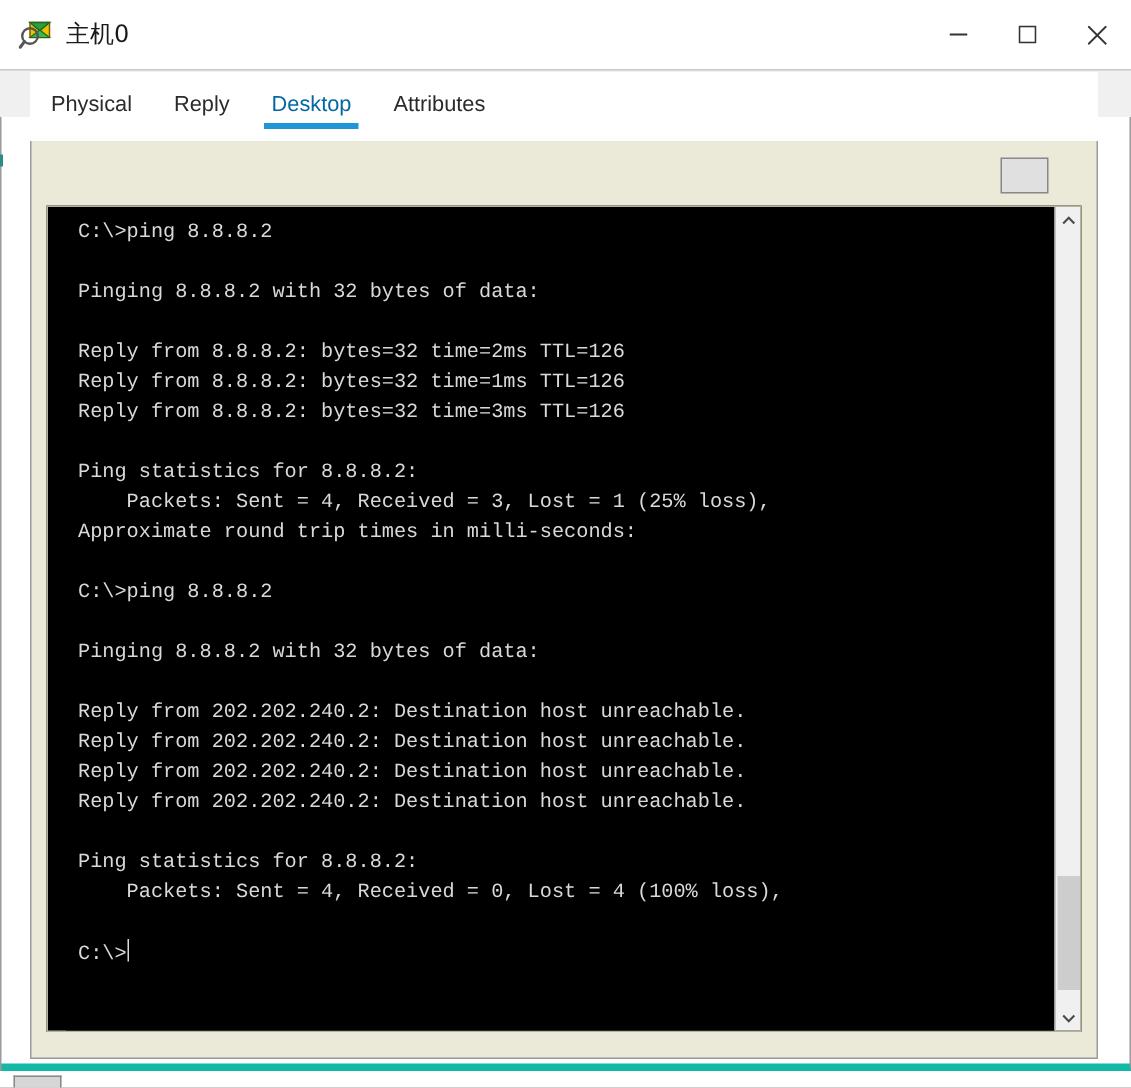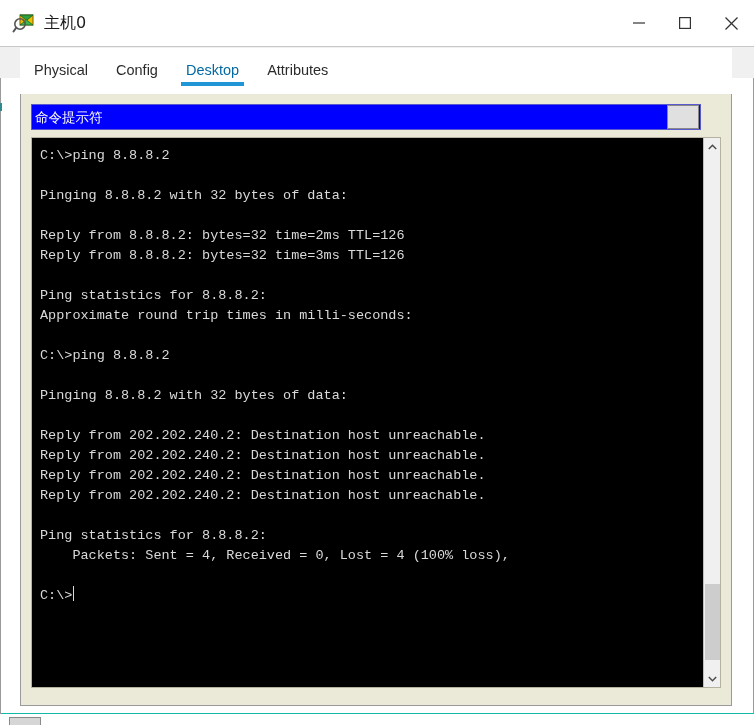--- a/index.html
+++ b/index.html
@@ -17,21 +17,21 @@
     background: #ffffff;
   }
 
   
   .win-frame {
     position: absolute;
     left: 0; top: 0;
     width: 754px; height: 714px;
     background: #ffffff;
     border-right: 1px solid #9a9a9a;
-    border-bottom: 1px solid #14b8a6;
+    border-bottom: 5px solid #14b8a6;
   }
 
   
   .titlebar {
     position: absolute;
     left: 0; top: 0;
     width: 754px; height: 46px;
     background: #ffffff;
     display: flex;
     align-items: center;
@@ -156,20 +156,21 @@
     background: #000000;
     border: 1px solid #b5b39f;
     display: flex;
   }
   .terminal {
     flex: 1 1 auto;
     background: #000000;
     overflow: hidden;
     position: relative;
     padding: 8px 0 0 8px;
+    margin-left: 12px;
   }
   .term-line {
     font-family: "Liberation Mono", "DejaVu Sans Mono", monospace;
     font-size: 13.5px;
     line-height: 20px;
     color: #d9d9d9;
     white-space: pre;
     height: 20px;
   }
   .cursor {
@@ -273,51 +274,50 @@
     <div class="left-edge"></div>
     <div class="teal-dot"></div>
 
     <div class="tabstrip">
       <div class="tabs-bg"></div>
       <div class="tabs">
         <div class="tab">
           <span>Physical</span>
         </div>
         <div class="tab">
-          <span>Config</span>
+          <span>Reply</span>
         </div>
         <div class="tab active">
           <span>Desktop</span>
         </div>
         <div class="tab">
           <span>Attributes</span>
         </div>
       </div>
     </div>
 
     <div class="content-panel">
 
       <div class="cmd-window">
 
-        <div class="cmd-titlebar">
-          <span class="cmd-title-text">命令提示符</span>
-        </div>
         <div class="cmd-titlebar-btn"></div>
 
         <div class="terminal-wrap">
           <div class="terminal">
             <div id="term-lines">
                 <div class="term-line">C:\&gt;ping 8.8.8.2</div>
                 <div class="term-line"></div>
                 <div class="term-line">Pinging 8.8.8.2 with 32 bytes of data:</div>
                 <div class="term-line"></div>
                 <div class="term-line">Reply from 8.8.8.2: bytes=32 time=2ms TTL=126</div>
+                <div class="term-line">Reply from 8.8.8.2: bytes=32 time=1ms TTL=126</div>
                 <div class="term-line">Reply from 8.8.8.2: bytes=32 time=3ms TTL=126</div>
                 <div class="term-line"></div>
                 <div class="term-line">Ping statistics for 8.8.8.2:</div>
+                <div class="term-line">    Packets: Sent = 4, Received = 3, Lost = 1 (25% loss),</div>
                 <div class="term-line">Approximate round trip times in milli-seconds:</div>
                 <div class="term-line"></div>
                 <div class="term-line">C:\&gt;ping 8.8.8.2</div>
                 <div class="term-line"></div>
                 <div class="term-line">Pinging 8.8.8.2 with 32 bytes of data:</div>
                 <div class="term-line"></div>
                 <div class="term-line">Reply from 202.202.240.2: Destination host unreachable.</div>
                 <div class="term-line">Reply from 202.202.240.2: Destination host unreachable.</div>
                 <div class="term-line">Reply from 202.202.240.2: Destination host unreachable.</div>
                 <div class="term-line">Reply from 202.202.240.2: Destination host unreachable.</div>

